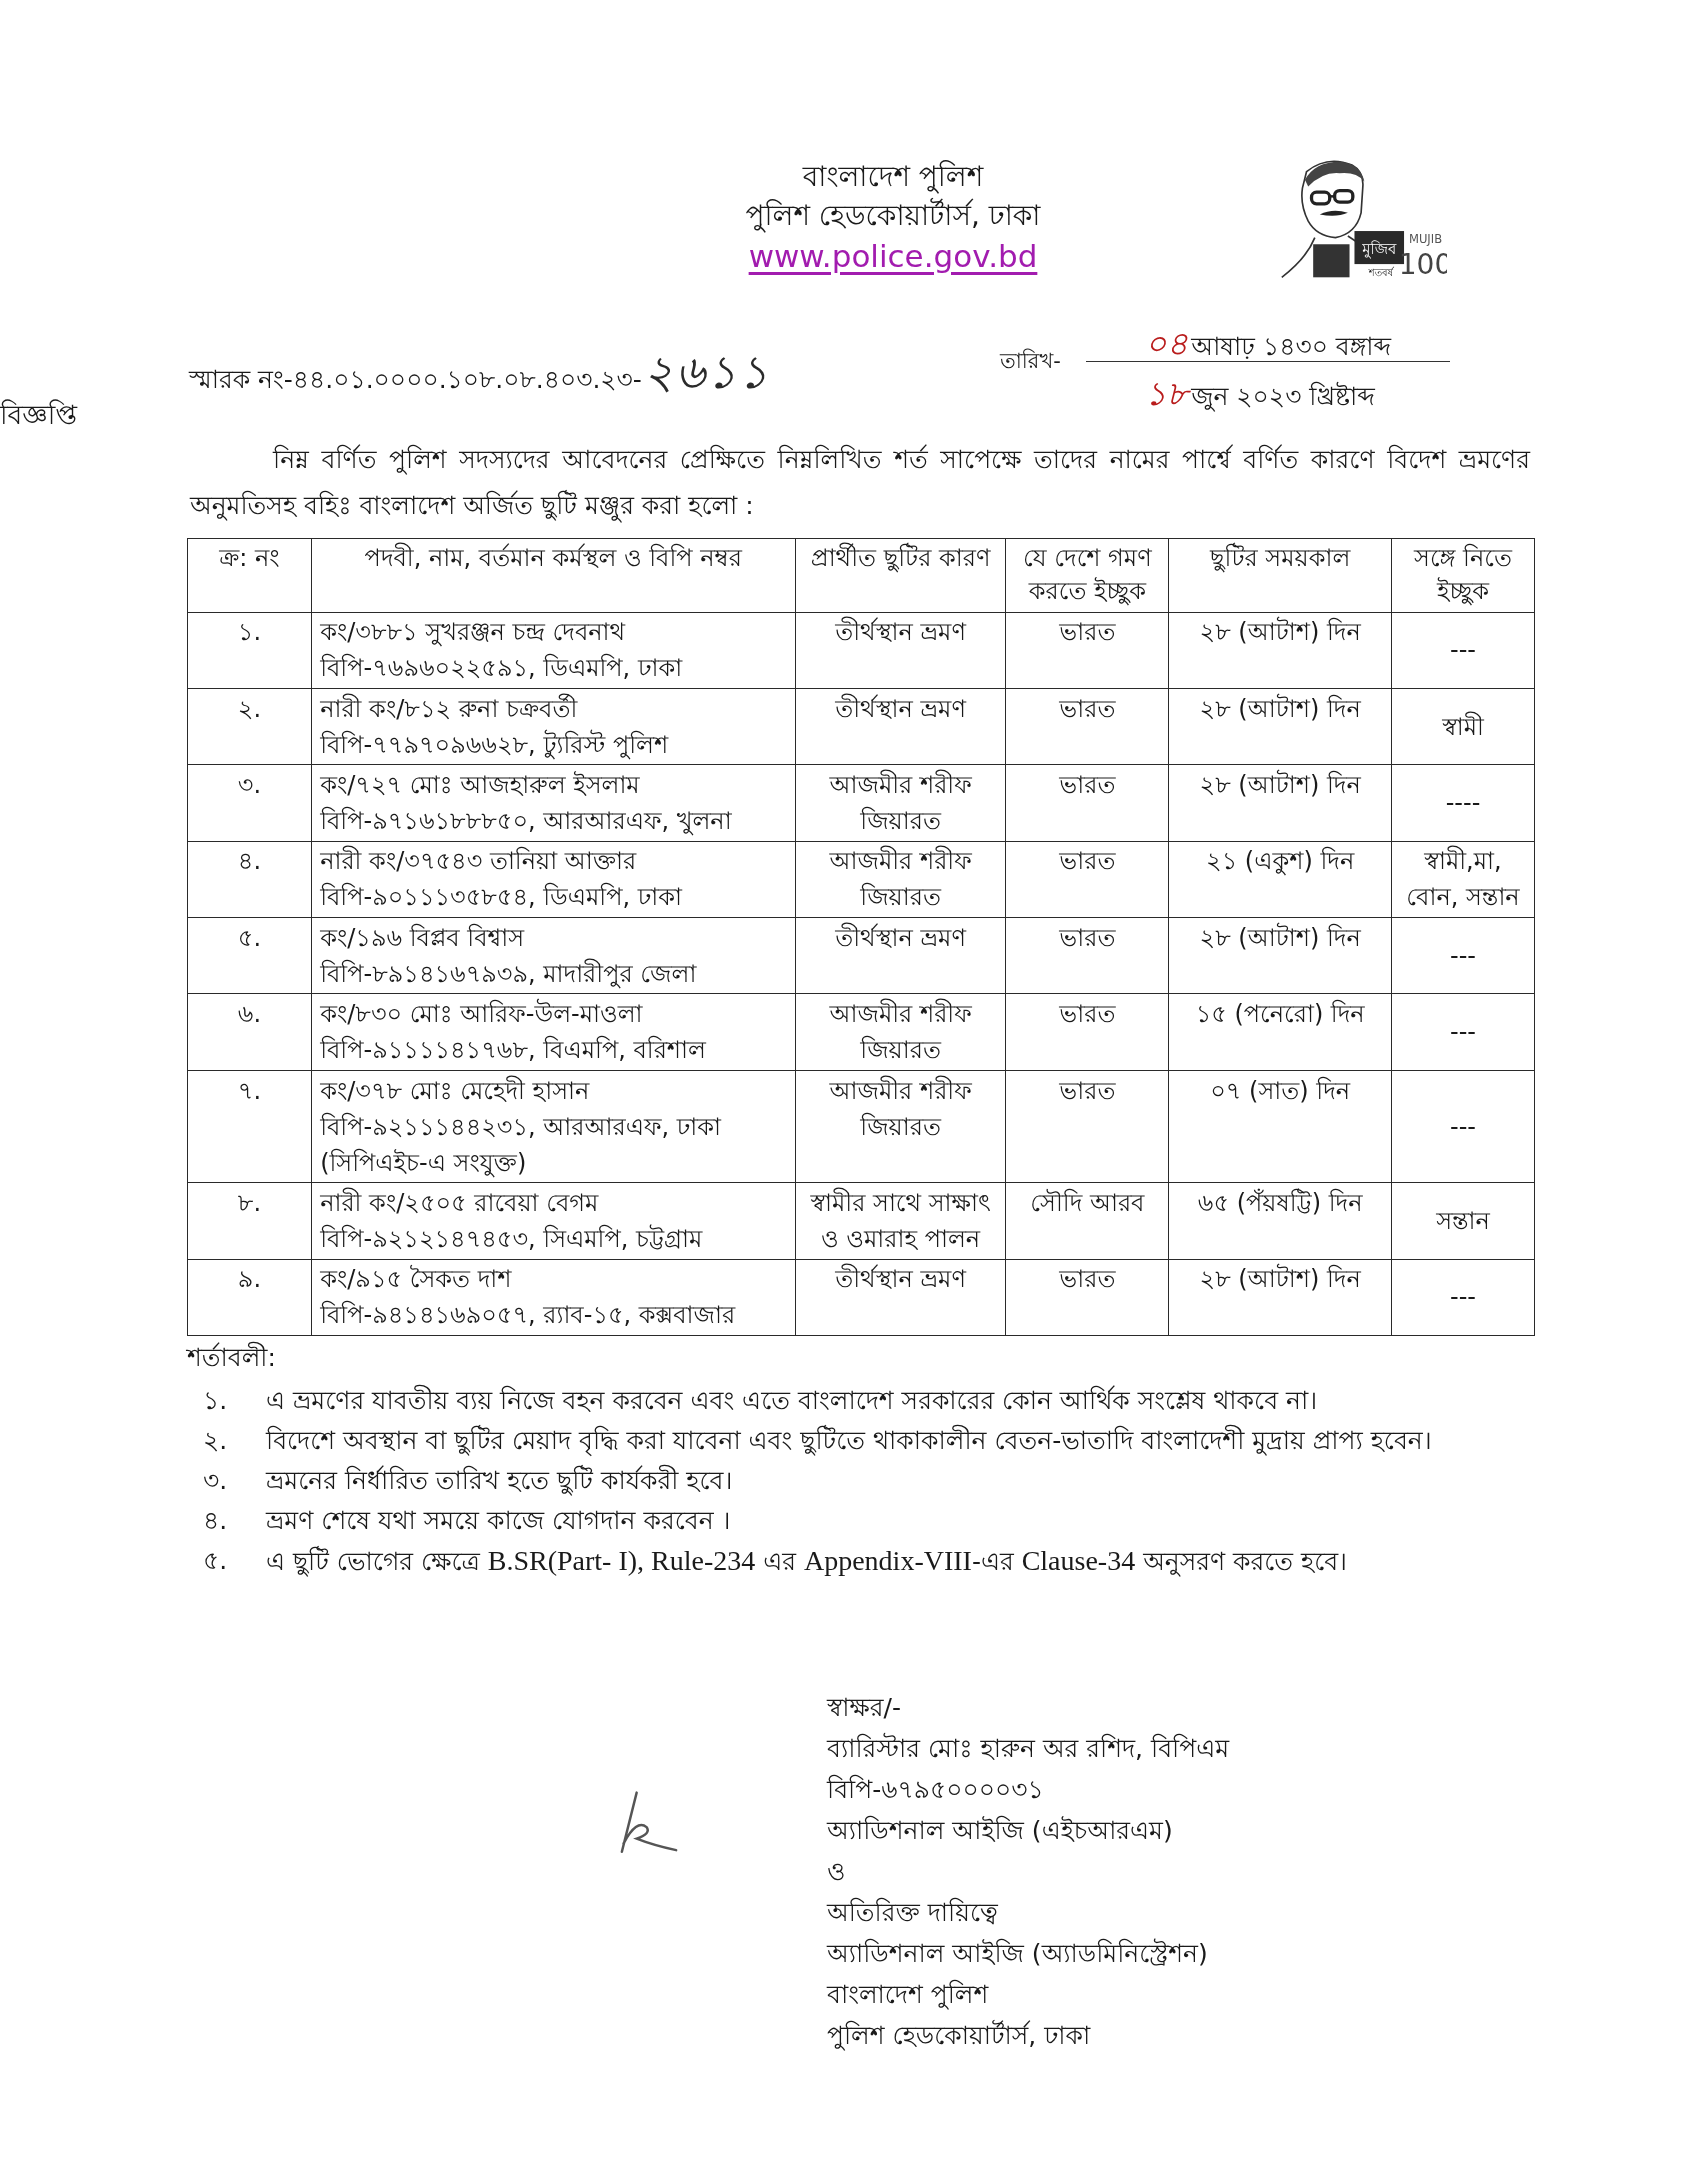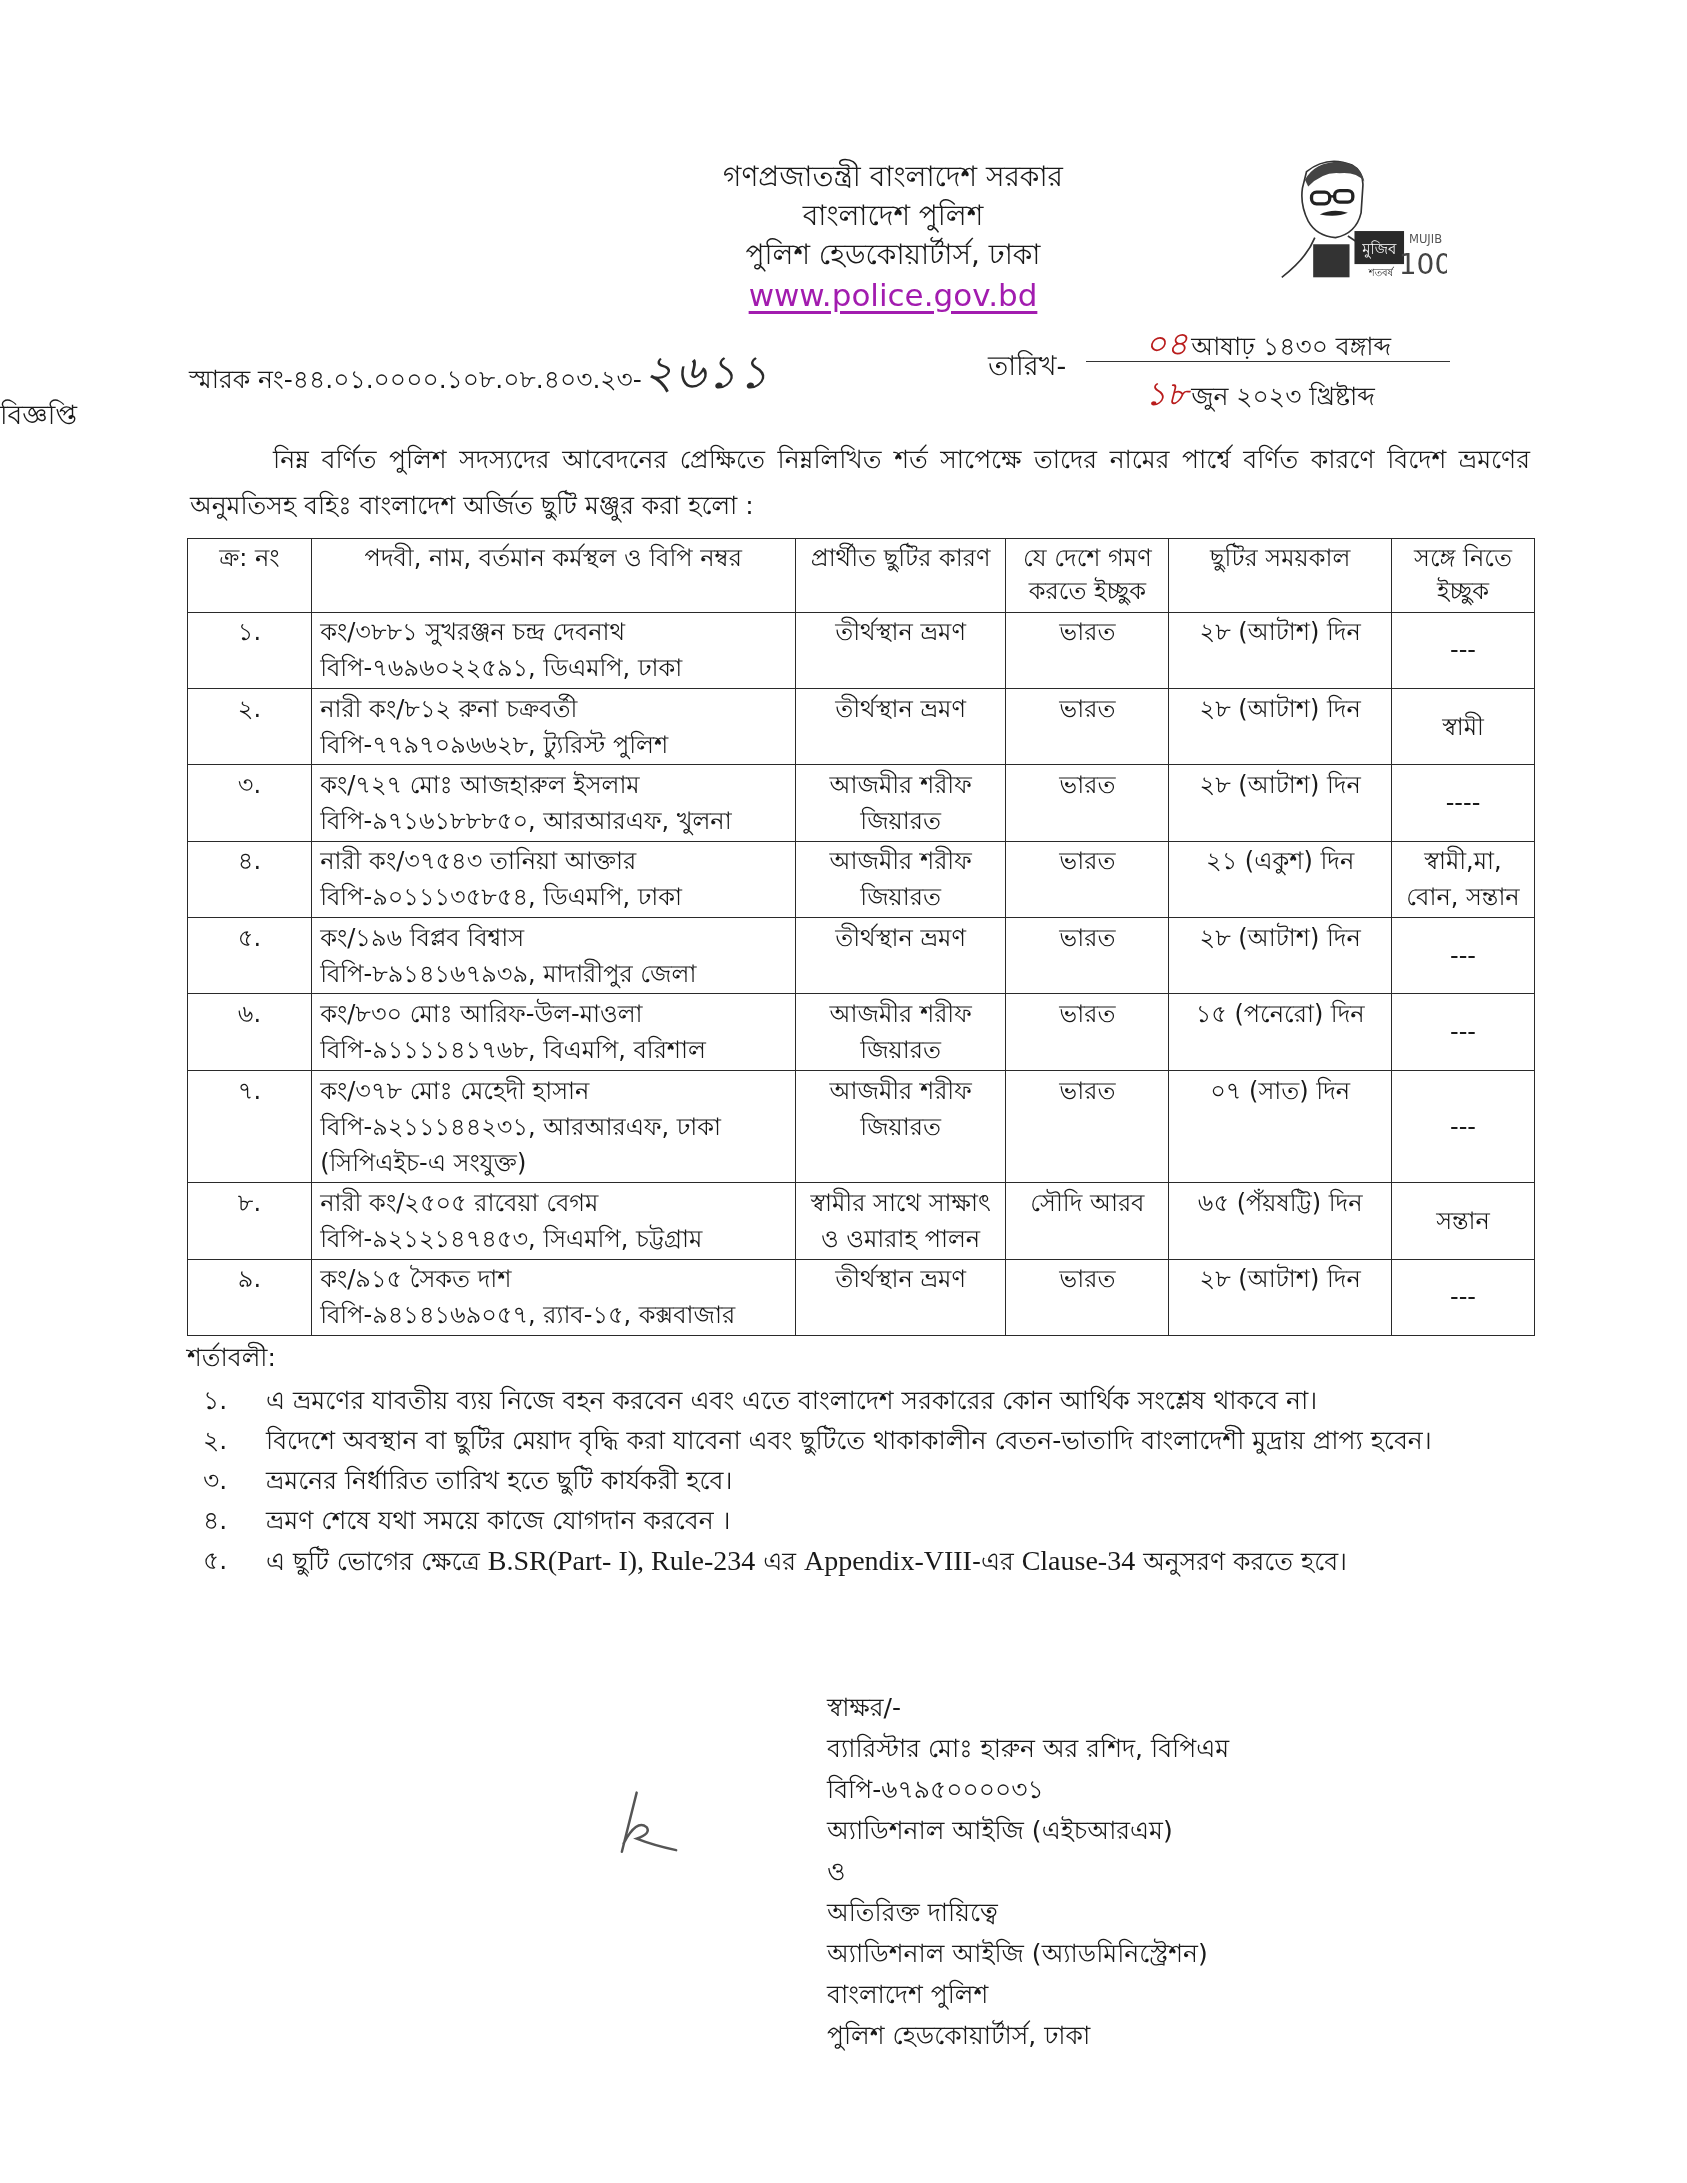--- a/index.html
+++ b/index.html
@@ -34,21 +34,21 @@
     .memo {
       position: absolute; left: 189px; top: 337px; font-size: 25px; white-space: nowrap;
     }
     .memo .hand {
       font-family: Liberation Serif, serif; font-size: 46px; font-style: italic;
       color: #2b2b2b; letter-spacing: 1.7px; margin-left: 1.7px; margin-top: 46px;
     }
     .date-block {
       position: absolute; left: 988px; top: 318px; width: 463px; height: 91px;
     }
-    .date-label { position: absolute; left: 0; top: 26.5px; font-size: 27px; }
+    .date-label { position: absolute; left: 12px; top: 26.5px; font-size: 21px; }
     .date-rule { position: absolute; left: 98px; top: 43px; width: 364px; border-top: 1.7px solid #333; }
     .date-top { position: absolute; left: 157px; top: 0px; font-size: 25px; white-space: nowrap; }
     .date-bottom { position: absolute; left: 157px; top: 50px; font-size: 25px; white-space: nowrap; }
     .date-top .hand, .date-bottom .hand {
       font-family: "DejaVu Serif", serif; font-style: italic; font-size: 33px; color: #b91c1c; margin-right: 3.3px;
     }
 
     
     .notice-title {
       position: absolute; left: 0; width: 1518px; top: 395px; text-align: left; font-size: 26.5px;
@@ -95,21 +95,20 @@
       text-align: left; font-size: 25px; line-height: 41px;
     }
     .sig .line { display: block; white-space: nowrap; }
   </style>
 </head>
 <body>
 
 <div class="page">
 
   <div class="header">
-    <span class="line">গণপ্রজাতন্ত্রী বাংলাদেশ সরকার</span>
     <span class="line">বাংলাদেশ পুলিশ</span>
     <span class="line">পুলিশ হেডকোয়ার্টার্স, ঢাকা</span>
     <span class="url">www.police.gov.bd</span>
   </div>
 
   <div class="logo">
     <svg viewBox="0 0 230 150" xmlns="http://www.w3.org/2000/svg">
 
       <path d="M60 20 Q85 0 115 12 Q130 20 128 40 L126 70 Q120 95 95 100 Q72 98 62 80 Q52 60 55 40 Z" fill="none" stroke="#333" stroke-width="2"></path>
       <path d="M58 30 Q70 8 100 8 Q125 10 130 32 Q120 20 100 22 Q80 20 62 38 Z" fill="#444"></path>

